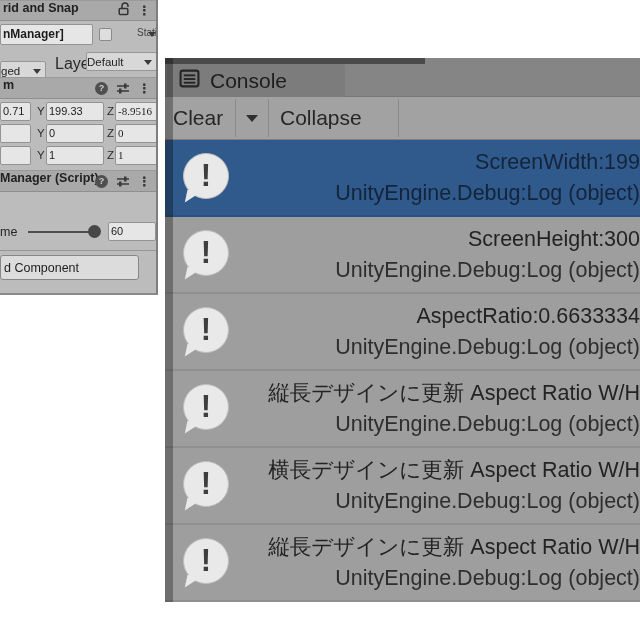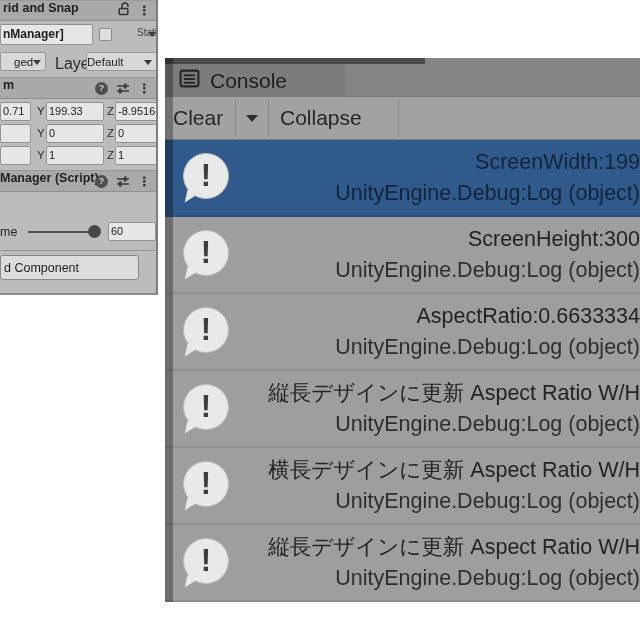--- a/index.html
+++ b/index.html
@@ -35,30 +35,30 @@
   .static-label { position:absolute; left:117px; top:3px; font-size:10px; color:#404040;margin-left:20px; }
   .caret { width:0; height:0; border-left:4px solid transparent; border-right:4px solid transparent;
            border-top:5px solid #3a3a3a; display:inline-block; }
   .static-caret { position:absolute; left:148px; top:8px; }
 
   .tag-row { top:52px; height:20px; }
   .dropdown { position:absolute; height:19px; background:#d8d8d8; border:1px solid #979797;
               border-radius:2px; font-size:11.5px; color:#222; display:flex;
               align-items:center; overflow:hidden; }
   .dropdown .caret { position:absolute; right:4px; top:7px; }
-  .tag-dropdown { left:0; width:46px; padding-left:13px; }
+  .tag-dropdown { left:0; width:46px; padding-left:0;margin-top:9px; }
   .layer-label { position:absolute; left:55px; top:3px; font-size:16px; color:#2a2a2a; }
   .layer-dropdown { left:86px; width:71px; }
 
   .pos-row { top:102px; height:20px; }
   .rot-row { top:124px; height:20px; }
   .scale-row { top:146px; height:20px; }
   .fx { left:0; width:31px; }
   .fy { left:46px; width:58px; }
-  .fz { left:115px; width:56px; }
+  .fz { left:115px; width:56px;font-family:Liberation Serif, serif; }
   .ly { left:37px; }
   .lz { left:107px; }
 
   .preset-icon svg { display:block; }
 
   .script-row { top:198px; height:20px; }
   .obj-field { position:absolute; left:32px; top:0; width:125px; height:19px; background:#b6b6b6;
                border:1px solid #949494; border-radius:2px; display:flex; align-items:center;
                justify-content:flex-end; font-size:12px; color:#6e6e6e; padding-right:3px; gap:4px; }
   .script-mini-icon { width:9px; height:10px; background:#dadada; border:1px solid #8a8a8a; display:inline-block; }

